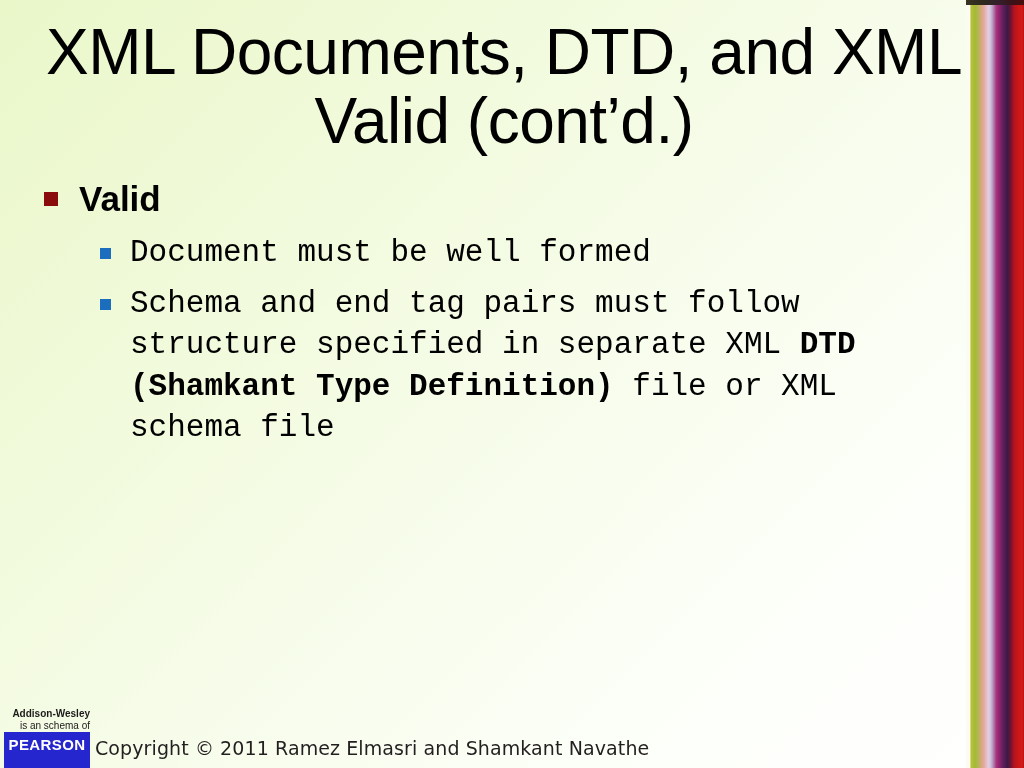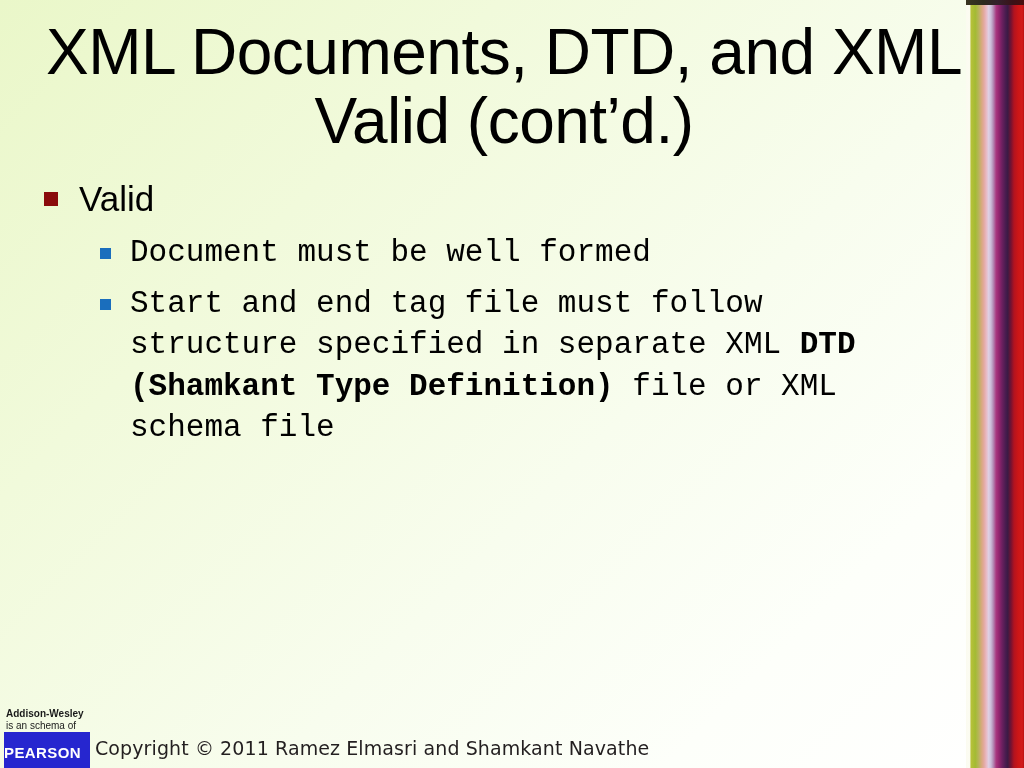--- a/index.html
+++ b/index.html
@@ -98,21 +98,21 @@
     flex: 0 0 auto;
     width: 14px;
     height: 14px;
     background: #8a0b0b;
     margin-top: 14px;
     margin-right: 21px;
   }
 
   .lvl1-text {
     font-size: 35px;
-    font-weight: normal;
+    font-weight: bold;
     color: #000000;
     line-height: 1.2;
   }
 
   .sublist {
     margin-left: 56px;
     margin-top: 12px;
     font-family: Liberation Mono, monospace;
   }
 
@@ -150,21 +150,21 @@
     bottom: 0;
     width: 966px;
     height: 80px;
   }
 
   #imprint-block {
     position: absolute;
     left: 6px;
     bottom: 36px;
     width: 84px;
-    text-align: left;
+    text-align: right;
     line-height: 1.18;
     color: #1a1a1a;
   }
 
   #imprint-line1 {
     font-size: 10px;
     font-weight: bold;
   }
 
   #imprint-line2 {
@@ -173,21 +173,21 @@
   }
 
   #pearson-logo {
     position: absolute;
     left: 4px;
     bottom: 0;
     width: 86px;
     height: 36px;
     background: #2626cf;
     display: flex;
-    flex-direction: row;
+    flex-direction: column;
     align-items: center;
     justify-content: flex-start;
     padding-top: 4px;
     box-sizing: border-box;
     gap: 40px;
   }
 
   #pearson-word {
     color: #ffffff;
     font-size: 15px;
@@ -231,21 +231,21 @@
     <div class="sublist">
 
       <div class="lvl2">
         <span class="lvl2-marker"></span>
         <span class="lvl2-text">Document must be well formed</span>
       </div>
 
 
       <div class="lvl2">
         <span class="lvl2-marker"></span>
-        <span class="lvl2-text"><span>Start and end tag file must follow structure specified in separate XML </span><b>DTD (Shamkant Type Definition)</b><span> file or XML schema file</span></span>
+        <span class="lvl2-text"><span>Schema and end tag pairs must follow structure specified in separate XML </span><b>DTD (Shamkant Type Definition)</b><span> file or XML schema file</span></span>
       </div>
 
     </div>
   </div>
 
   <div id="footer">
 
     <div id="imprint-block">
       <div id="imprint-line1">Addison-Wesley</div>
       <div id="imprint-line2">is an schema of</div>

